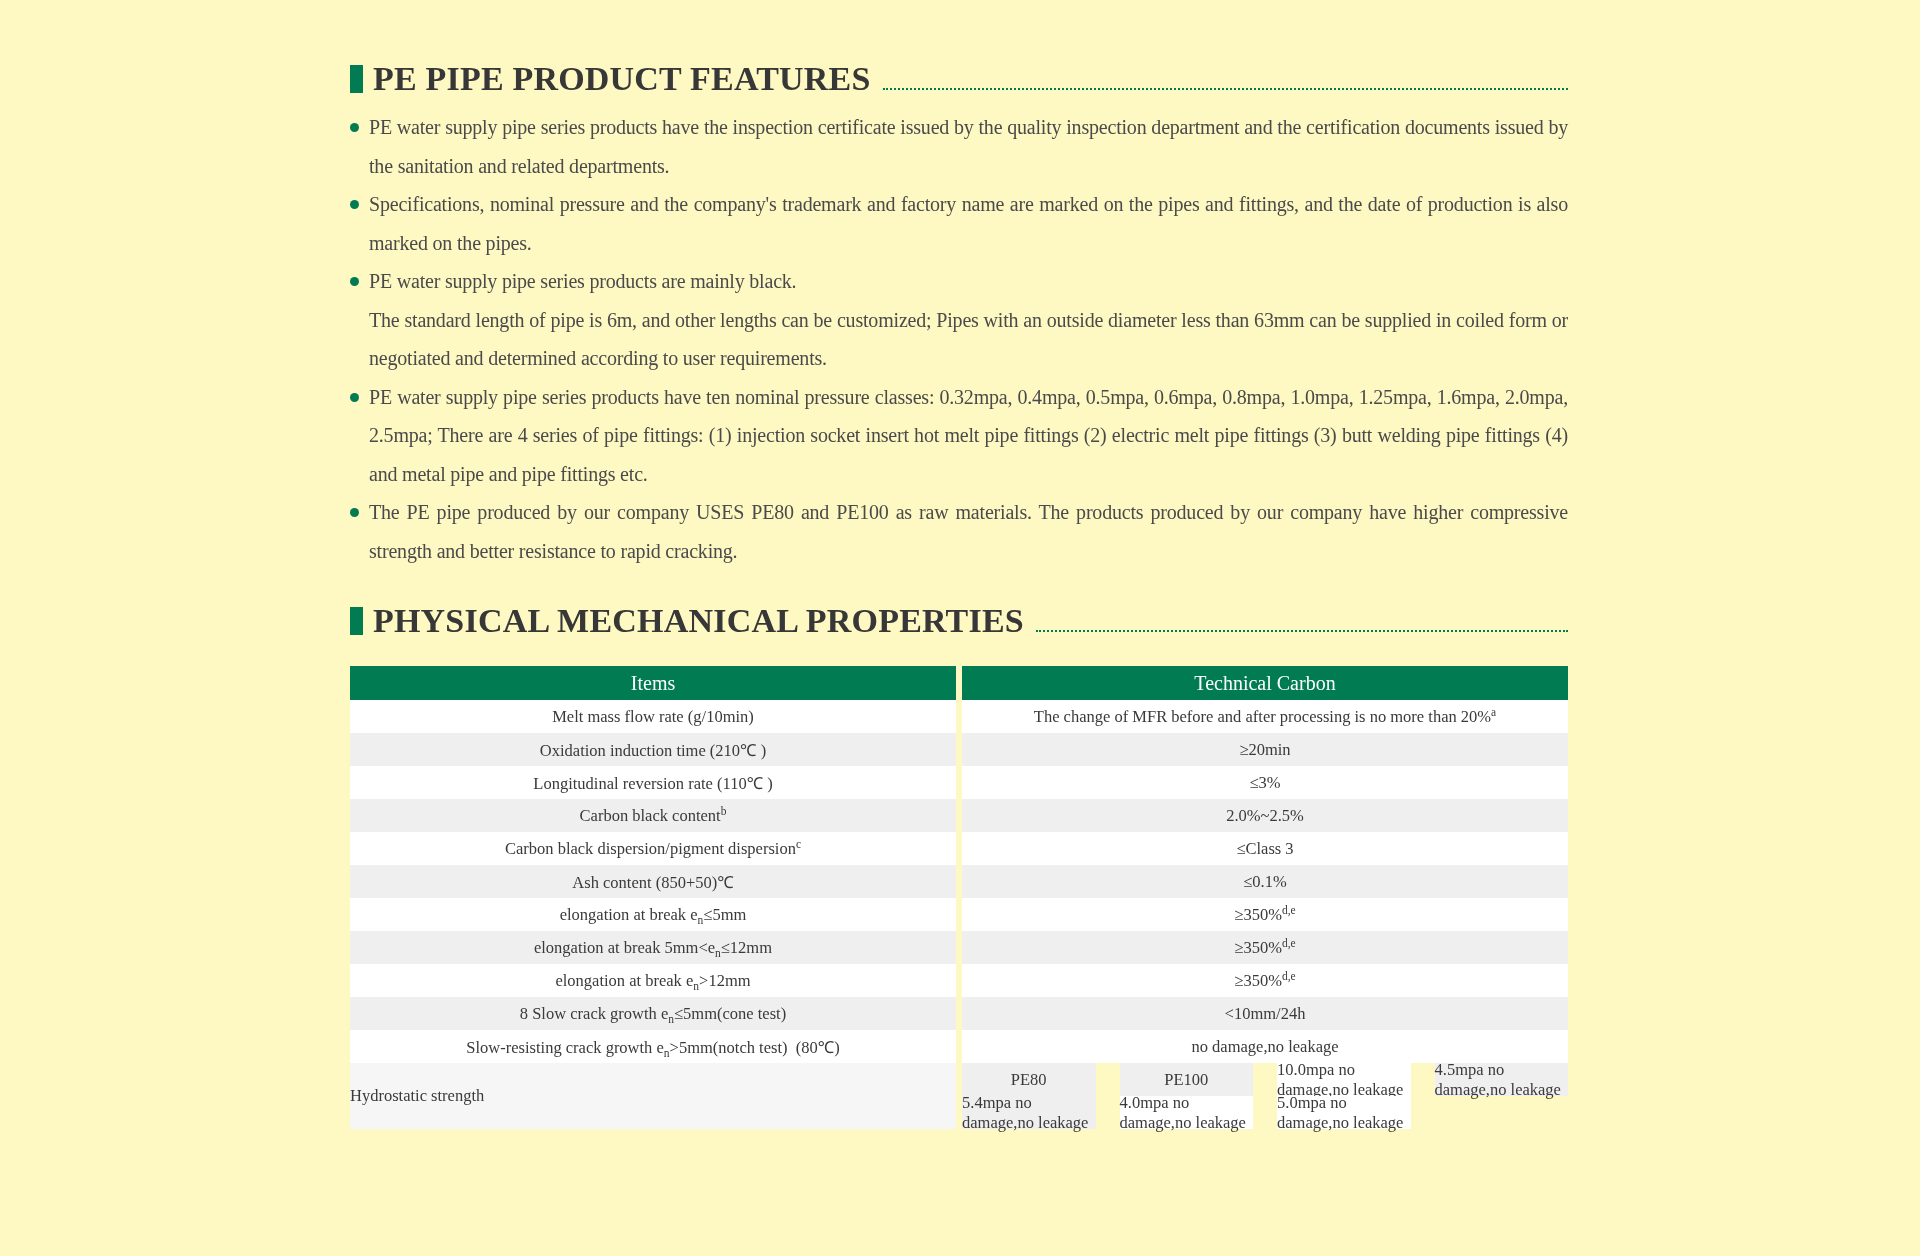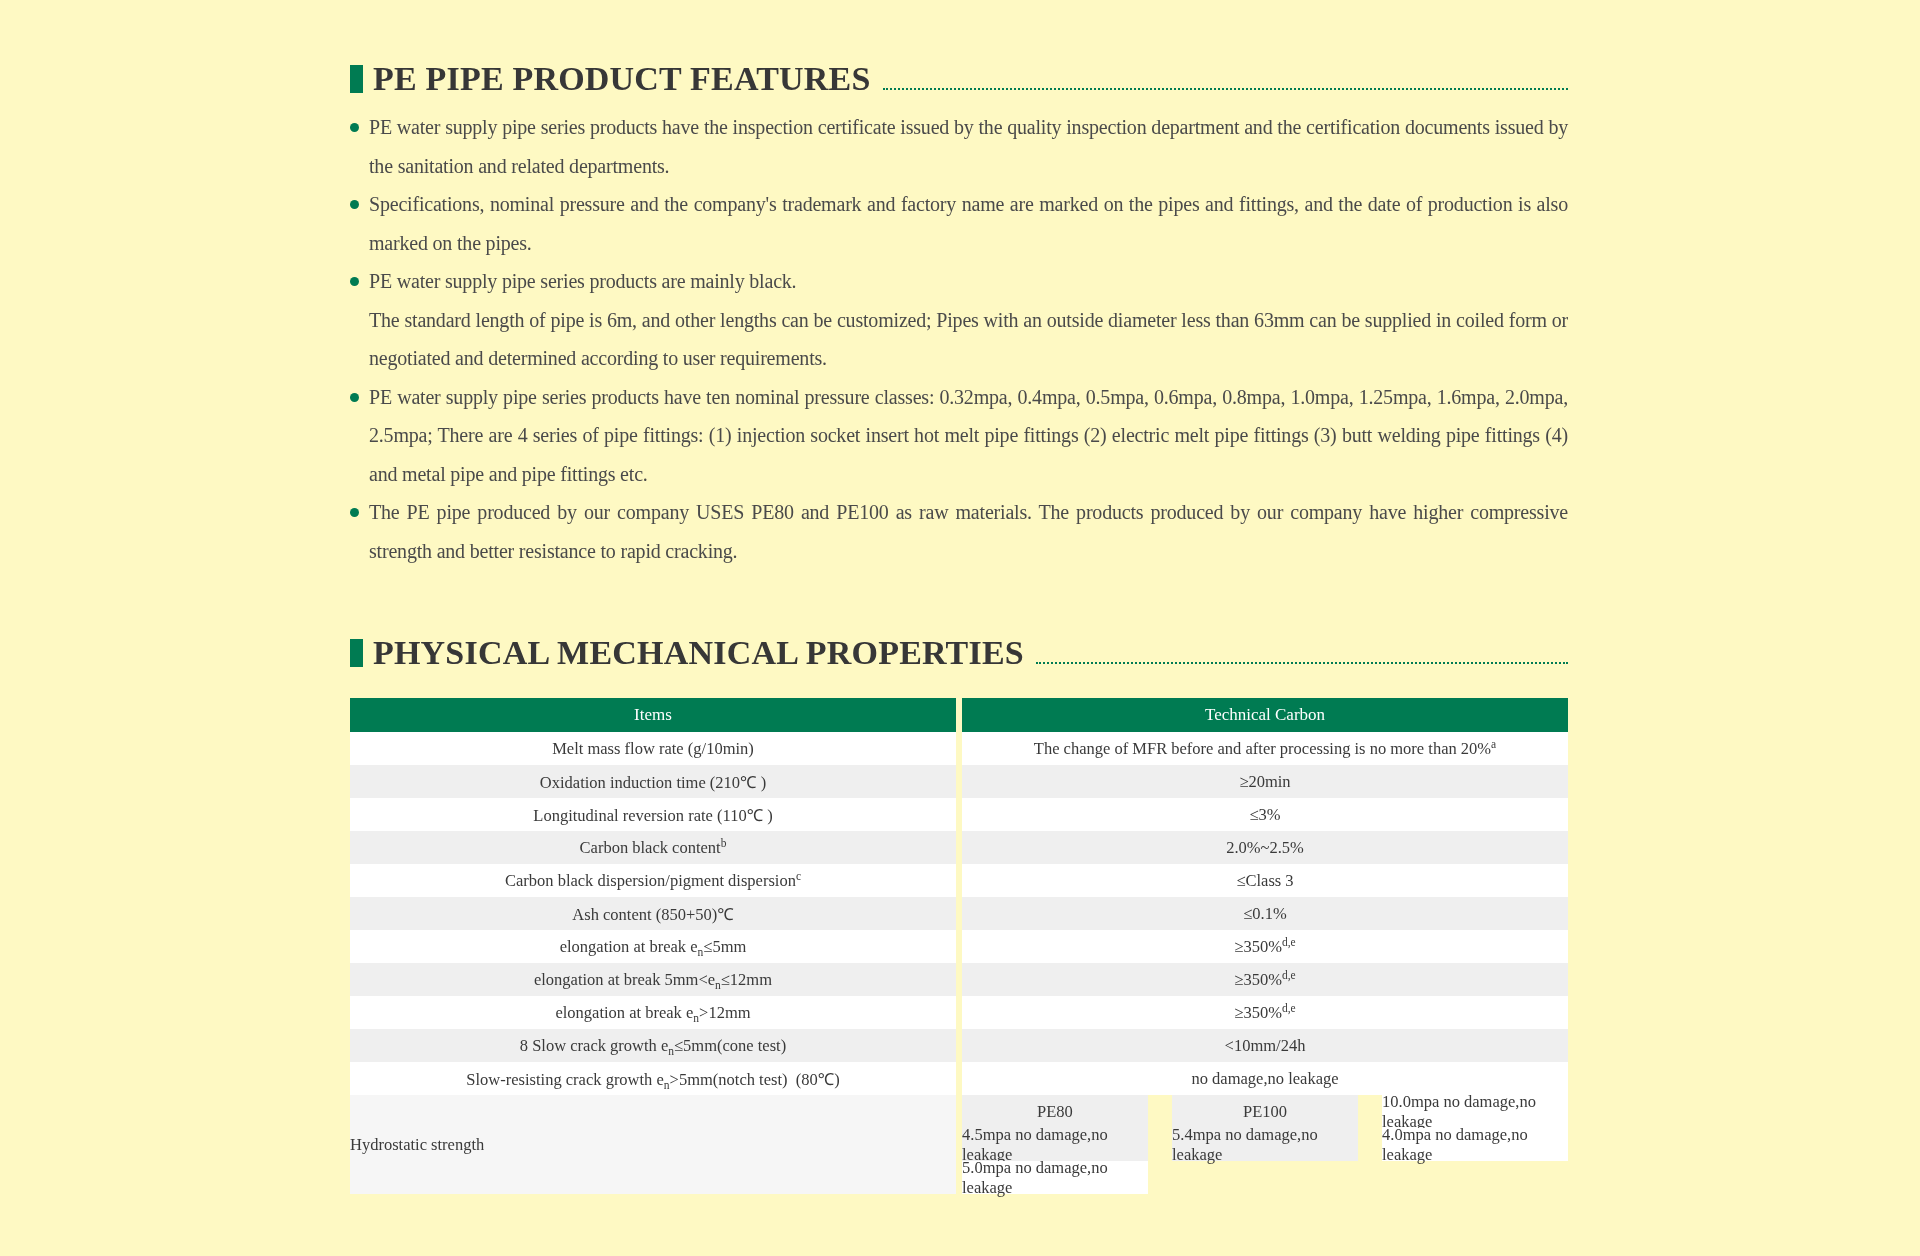--- a/index.html
+++ b/index.html
@@ -6,39 +6,39 @@
   .page{position:relative;width:1920px;height:1256px;background:#fef9c3;overflow:hidden;
         font-family:Liberation Serif, serif;}
   .content{position:absolute;left:350px;top:62px;width:1218px;}
 
   
   .section-head{display:flex;align-items:flex-start;height:34px;}
   .accent-bar{width:13px;height:28px;background:var(--green,#007b52);margin:3px 10px 0 0;flex:0 0 auto;}
   .section-title{font-size:34px;line-height:34px;font-weight:700;color:#373737;margin:0;
                  white-space:nowrap;letter-spacing:0.2px;}
   .leader{flex:1 1 auto;border-bottom:2px dotted var(--green,#007b52);margin:0 0 6px 12px;align-self:flex-end;}
-  .head2{margin-top:66px;}
+  .head2{margin-top:34px;}
 
   
   .features{list-style:none;margin:12px 0 0 0;padding:0;font-size:20px;line-height:38.5px;
             color:#4a4a4a;letter-spacing:-0.2px;}
   .feature-item{position:relative;padding-left:19px;}
   .bullet{position:absolute;left:0;top:15px;width:9px;height:9px;border-radius:50%;
           background:var(--green,#007b52);}
   .fblock{text-align:justify;}
 
   
   .ptable{margin-top:28px;font-size:16.5px;color:#3a3a3a;}
   .thead,.trow,.hydro{display:grid;grid-template-columns:1fr 1fr;column-gap:6px;}
-  .thead .th{height:34px;background:var(--green,#007b52);color:#ffffff;font-size:17px;
+  .thead .th{height:34px;background:var(--green,#007b52);color:#ffffff;font-size:20px;
              display:flex;align-items:center;justify-content:center;}
   .trow>div{height:33px;display:flex;align-items:center;justify-content:center;background:#ffffff;}
   .trow.striped>div{background:var(--stripe,#efefef);}
   .hydro-label{background:var(--hydro,#f6f6f6);display:flex;align-items:center;justify-content:flex-start;}
-  .hydro-grid{display:grid;grid-template-columns:1fr 1fr 1fr;column-gap:24px;grid-auto-rows:33px;}
+  .hydro-grid{display:grid;grid-template-columns:1fr 1fr 1fr 1fr;column-gap:24px;grid-auto-rows:33px;}
   .hcell{display:flex;align-items:center;justify-content:center;background:#ffffff;}
   .hcell.hrow-striped{background:var(--stripe,#efefef);}
   .celltext{line-height:normal;}
   .celltext sup{font-size:11.5px;vertical-align:super;line-height:0;}
   .celltext sub{font-size:11.5px;vertical-align:sub;line-height:0;}
 </style>
 </head>
 <body>
 
 <div class="page">

